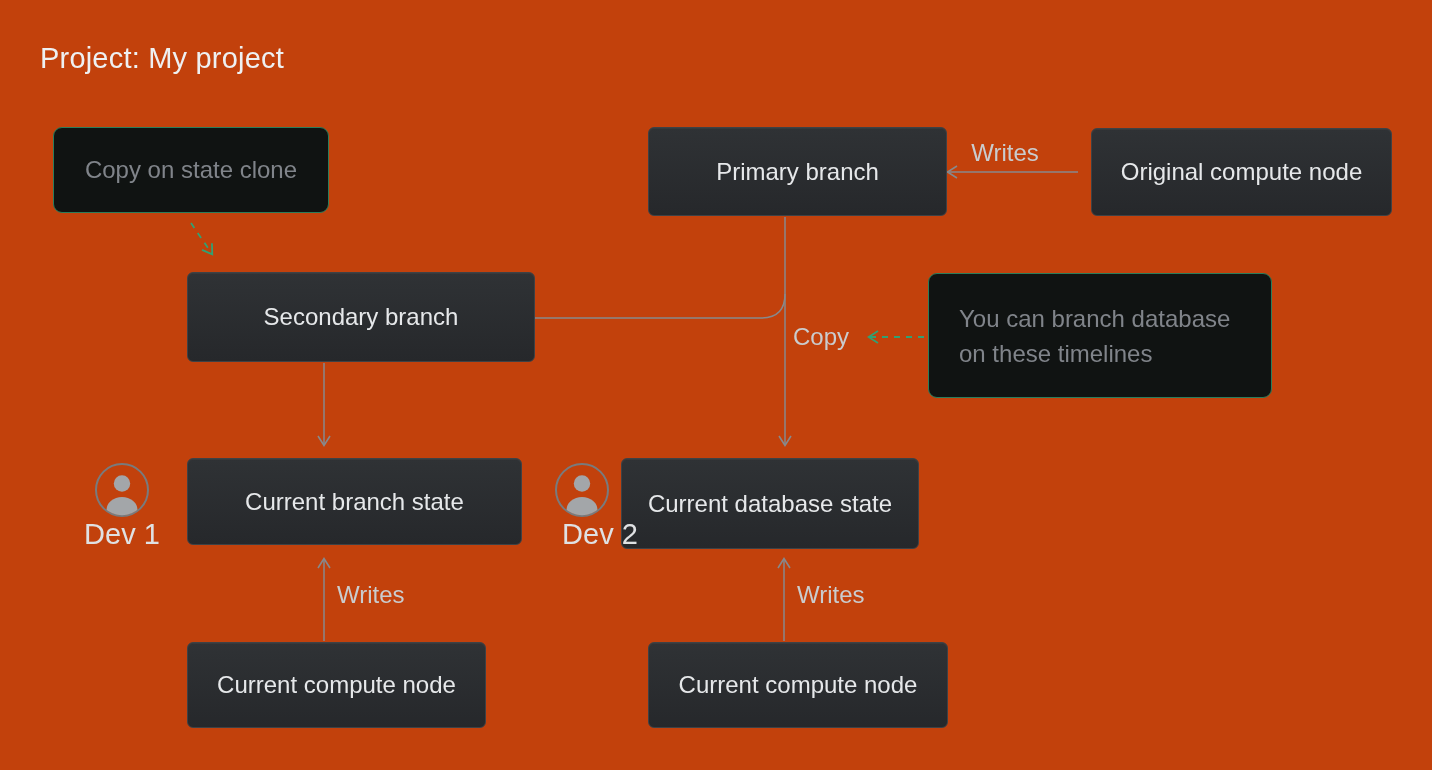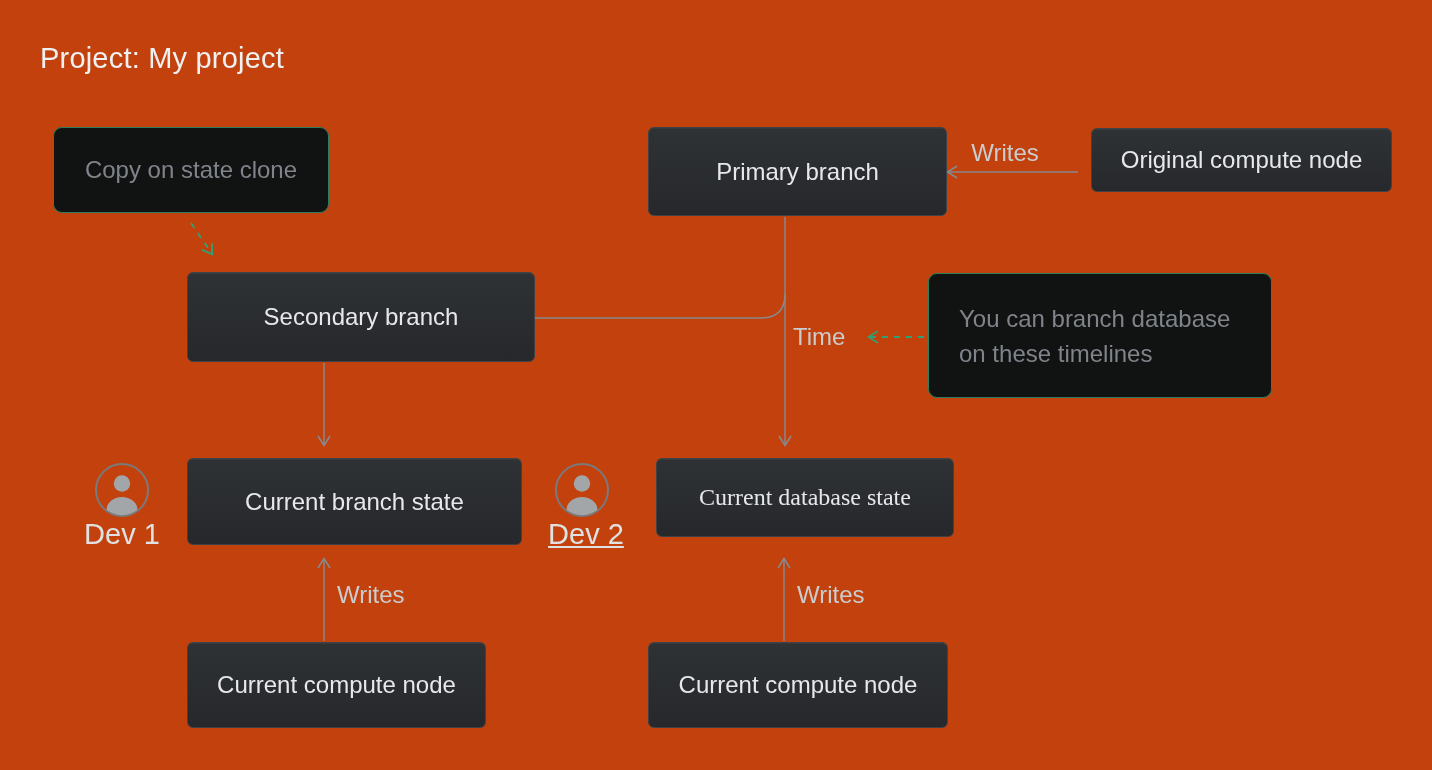--- a/index.html
+++ b/index.html
@@ -80,47 +80,47 @@
   </div>
 
   <div class="annotation note" style="left:928px;top:273px;width:344px;height:125px;">
     <span>You can branch database on these timelines</span>
   </div>
 
   <div class="node" style="left:636px;top:127px;width:299px;height:89px;">
     <span>Primary branch</span>
   </div>
 
-  <div class="node" style="left:1079px;top:128px;width:301px;height:64px;">
+  <div class="node" style="left:1079px;top:128px;width:301px;height:88px;">
     <span>Original compute node</span>
   </div>
 
   <div class="node" style="left:175px;top:272px;width:348px;height:90px;">
     <span>Secondary branch</span>
   </div>
 
   <div class="node" style="left:175px;top:458px;width:335px;height:87px;">
     <span>Current branch state</span>
   </div>
 
-  <div class="node" style="left:644px;top:458px;width:298px;height:79px;font-family:Liberation Serif, serif;">
+  <div class="node" style="left:609px;top:458px;width:298px;height:91px;">
     <span>Current database state</span>
   </div>
 
   <div class="node" style="left:175px;top:642px;width:299px;height:86px;">
     <span>Current compute node</span>
   </div>
 
   <div class="node" style="left:636px;top:642px;width:300px;height:86px;">
     <span>Current compute node</span>
   </div>
 
   <div class="flow-label" style="left:940px;top:139px;width:130px;text-align:center;">Writes</div>
 
-  <div class="flow-label" style="left:793px;top:323px;">Time</div>
+  <div class="flow-label" style="left:793px;top:323px;">Copy</div>
 
   <div class="flow-label" style="left:337px;top:581px;">Writes</div>
 
   <div class="flow-label" style="left:797px;top:581px;">Writes</div>
 
   <svg class="dev-icon" style="left:93px;top:461px;" width="58" height="58" viewBox="0 0 58 58">
     <defs>
         <clipPath id="clipDev1">
           <circle cx="29" cy="29" r="25.2"></circle>
         </clipPath>
@@ -138,15 +138,15 @@
         <clipPath id="clipDev2">
           <circle cx="29" cy="29" r="25.2"></circle>
         </clipPath>
       </defs>
     <circle cx="29" cy="29" r="26" fill="none" stroke="#787b7e" stroke-width="2"></circle>
     <g clip-path="url(#clipDev2)">
       <circle cx="29" cy="22.5" r="8.2" fill="#a3a6a9"></circle>
       <ellipse cx="29" cy="49" rx="15.5" ry="13" fill="#a3a6a9"></ellipse>
     </g>
   </svg>
-  <div class="dev-label" style="left:546px;top:518px;text-decoration:underline;">Dev 2</div>
+  <div class="dev-label" style="left:560px;top:518px;">Dev 2</div>
 
 </div>
 
 </body></html>

